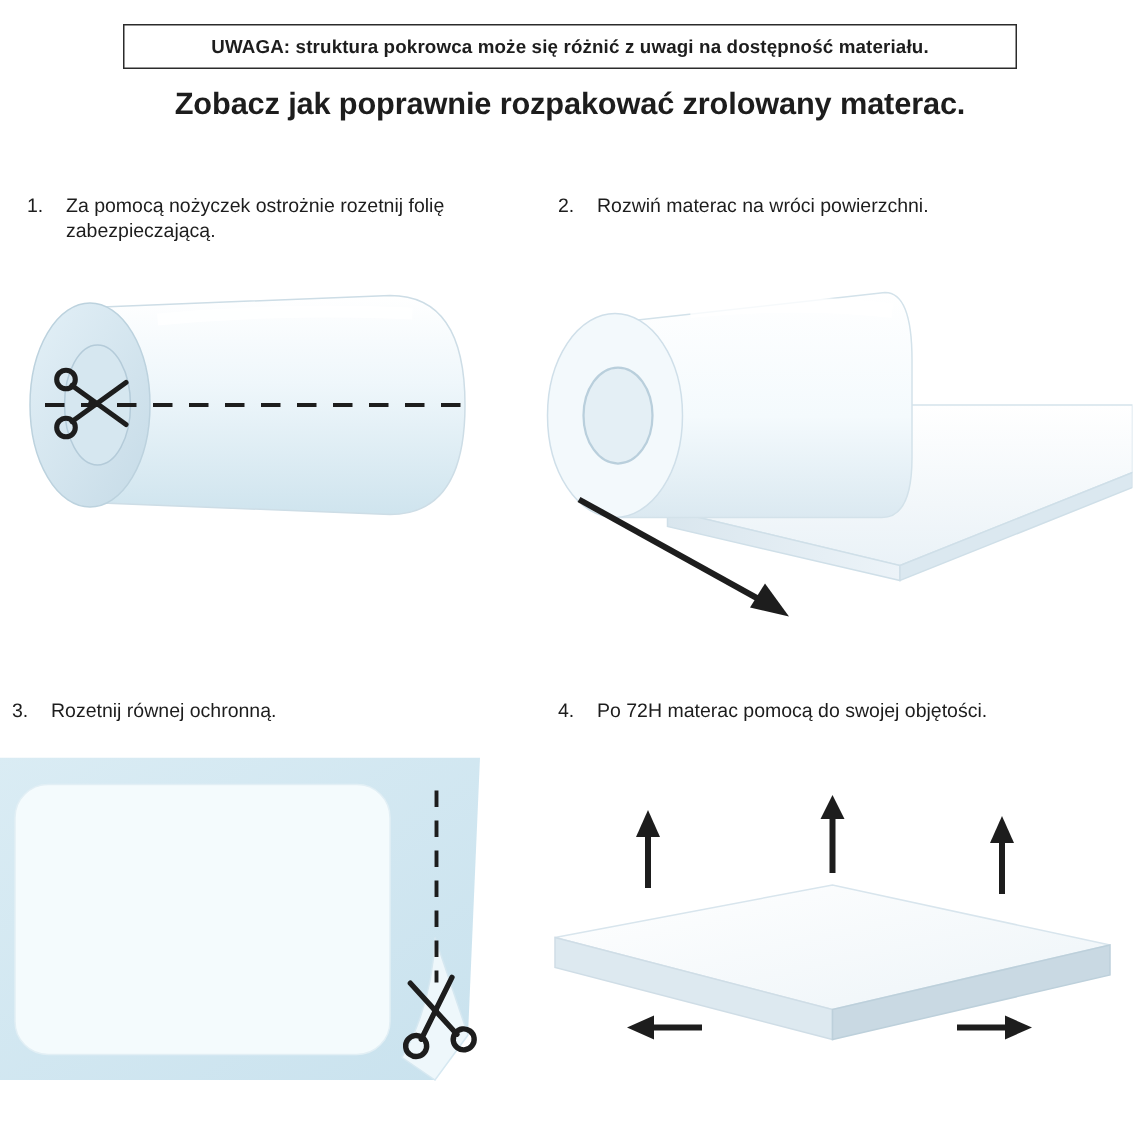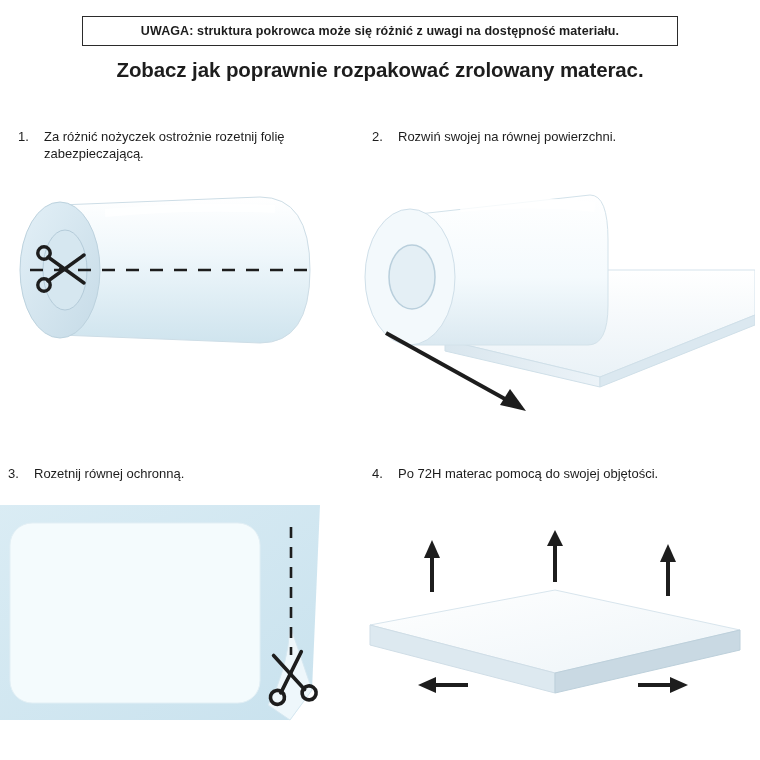--- a/index.html
+++ b/index.html
@@ -89,25 +89,25 @@
 <div class="page">
 
   <div class="notice">
     <span class="notice-text">UWAGA: struktura pokrowca może się różnić z uwagi na dostępność materiału.</span>
   </div>
 
   <div class="title">Zobacz jak poprawnie rozpakować zrolowany materac.</div>
 
   <div class="caption" id="cap1">
     <span class="num">1.</span>
-    <span class="txt">Za różnić nożyczek ostrożnie rozetnij folię zabezpieczającą.</span>
+    <span class="txt">Za pomocą nożyczek ostrożnie rozetnij folię zabezpieczającą.</span>
   </div>
   <div class="caption" id="cap2">
     <span class="num">2.</span>
-    <span class="txt">Rozwiń swojej na równej powierzchni.</span>
+    <span class="txt">Rozwiń materac na wróci powierzchni.</span>
   </div>
   <div class="caption" id="cap3">
     <span class="num">3.</span>
     <span class="txt">Rozetnij równej ochronną.</span>
   </div>
   <div class="caption" id="cap4">
     <span class="num">4.</span>
     <span class="txt">Po 72H materac pomocą do swojej objętości.</span>
   </div>
 

